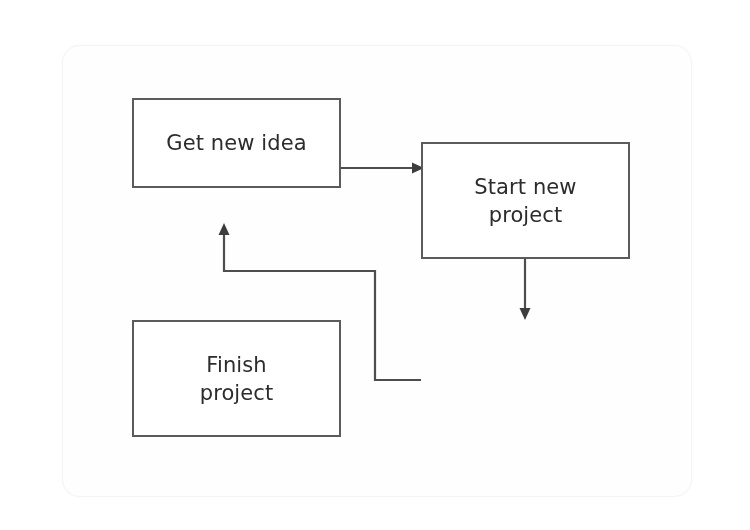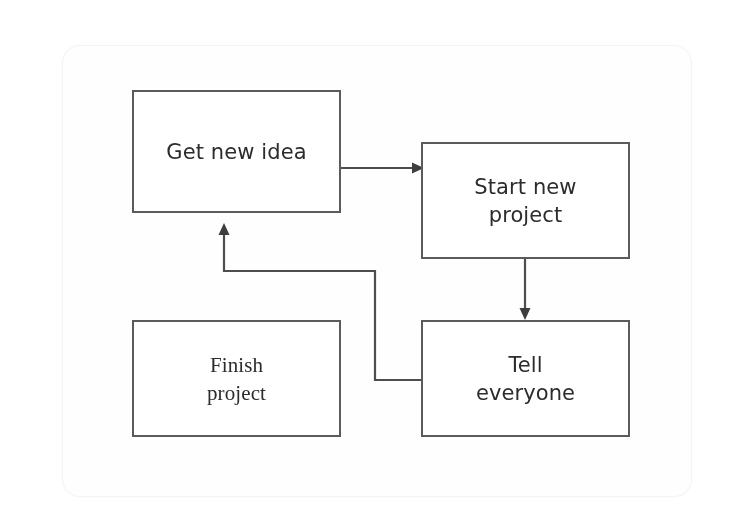--- a/index.html
+++ b/index.html
@@ -36,23 +36,23 @@
     align-items: center;
     justify-content: center;
     text-align: center;
     color: #2c2c2c;
     font-size: 21px;
     line-height: 28px;
     letter-spacing: 0.1px;
     white-space: pre-line;
     z-index: 2;
   }
-  #node-idea   { left: 132px; top: 90px; width: 209px; height: 123px; }
+  #node-idea   { left: 132px; top: 98px; width: 209px; height: 90px; }
   #node-start  { left: 421px; top: 106px; width: 209px; height: 117px; margin-top: 36px; }
-  #node-finish { left: 132px; top: 320px; width: 209px; height: 117px; font-family: Liberation Serif, serif; }
+  #node-finish { left: 132px; top: 320px; width: 209px; height: 117px; }
   #node-tell   { left: 421px; top: 320px; width: 209px; height: 117px; }
 
   #edges {
     position: absolute;
     left: 0;
     top: 0;
     width: 750px;
     height: 530px;
     z-index: 1;
     overflow: visible;
@@ -95,16 +95,14 @@
   </svg>
 
   <div class="node" id="node-idea">Get new idea</div>
 
   <div class="node" id="node-start">Start new
 project</div>
 
   <div class="node" id="node-finish">Finish
 project</div>
 
-  <div class="node" id="node-tell">Tell
-everyone</div>
 
 </div>
 
 </body></html>

